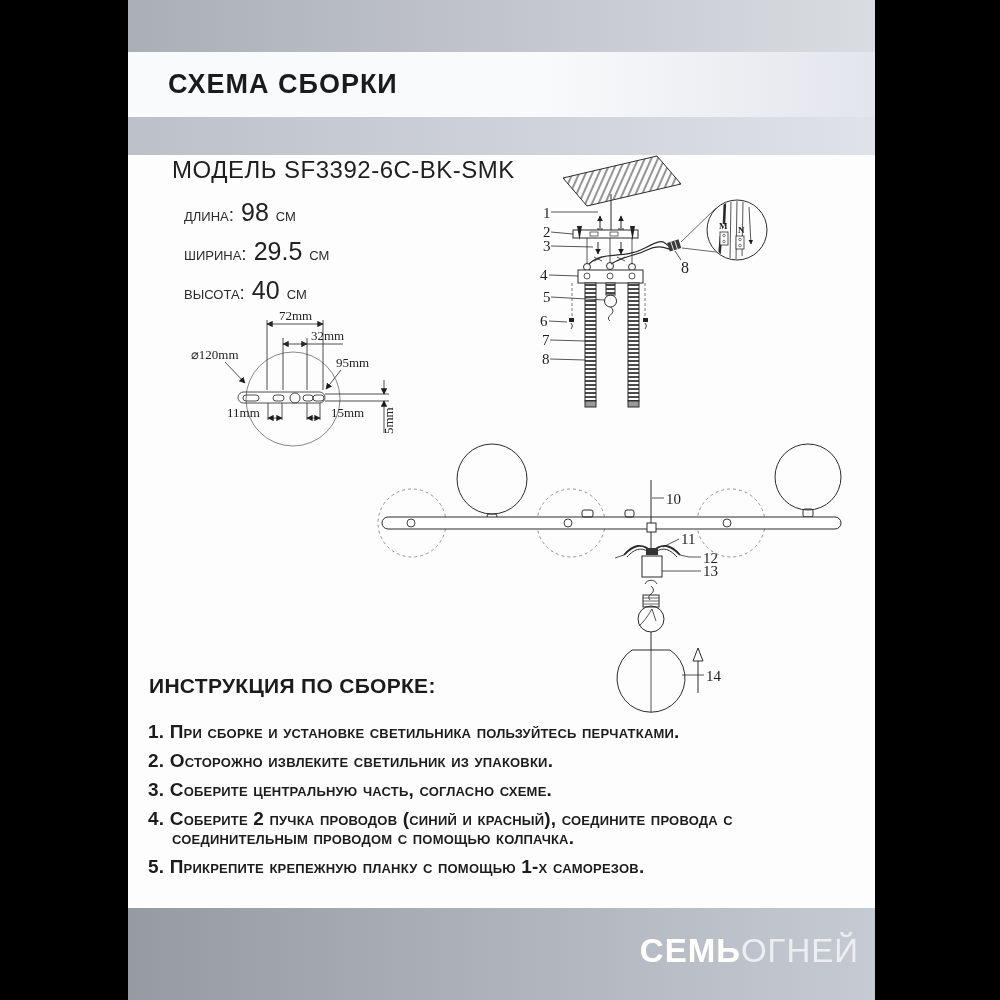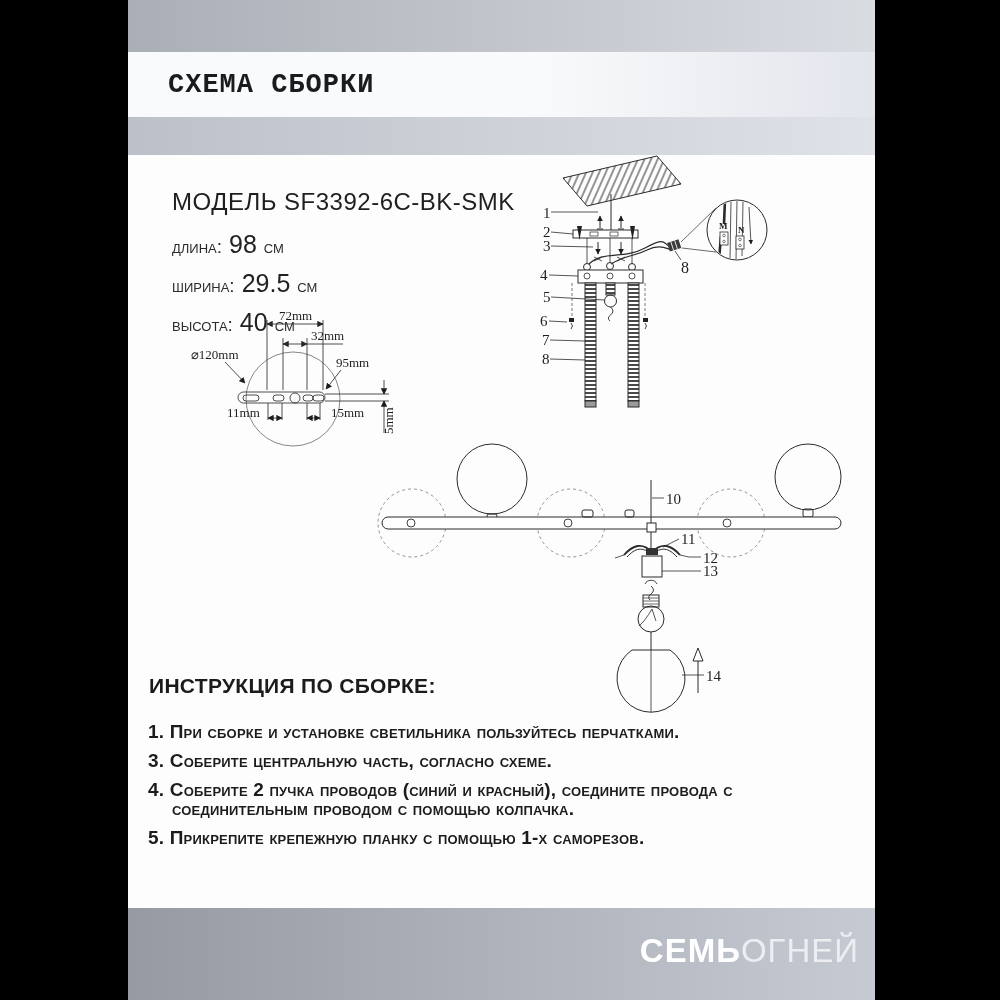--- a/index.html
+++ b/index.html
@@ -2,28 +2,28 @@
 <html><head>
 <meta charset="utf-8">
 <style>
   html,body{margin:0;padding:0;width:1000px;height:1000px;overflow:hidden;background:#000;
     font-family:"Liberation Sans",sans-serif;}
   .page{position:relative;width:1000px;height:1000px;background:#000;}
   .content{position:absolute;left:128px;top:0;width:747px;height:1000px;background:#fdfdfe;overflow:hidden;}
   .band-top{position:absolute;left:0;top:0;width:100%;height:52px;
     background:linear-gradient(90deg,#aaaeb6,#d9dce1);}
   .title-band{position:absolute;left:0;top:52px;width:100%;height:65px;
-    background:linear-gradient(90deg,#f9fafb 55%,#e2e5ec);display:flex;align-items:center;font-family:Liberation Mono, monospace;}
+    background:linear-gradient(90deg,#f9fafb 55%,#e2e5ec);display:flex;align-items:center;}
   .page-title{margin:0 0 0 40px;font-size:27px;font-weight:700;color:#1a1b1d;letter-spacing:1px;}
   .band-mid{position:absolute;left:0;top:117px;width:100%;height:38px;
     background:linear-gradient(90deg,#bcc0c8,#dfe2e8);}
-  .model-block{position:absolute;left:44px;top:188px;}
+  .model-block{position:absolute;left:44px;top:156px;}
   .model-title{font-size:24px;color:#1f1f1f;letter-spacing:.5px;margin-bottom:14px;}
   .dim-row{display:flex;align-items:baseline;gap:7px;margin-top:10px;}
-  .dim-label{font-size:19px;font-variant:small-caps;color:#2b2b2b;}
+  .dim-label{font-size:19px;font-variant:small-caps;color:#2b2b2b;margin-left:12px;}
   .dim-value{font-size:25px;color:#222;}
   .dim-unit{font-size:18px;font-variant:small-caps;color:#2b2b2b;}
   .diagram{position:absolute;}
   svg text{font-family:"Liberation Serif",serif;fill:#1d1d1d;}
   .instructions{position:absolute;left:20px;top:674px;width:716px;}
   .ins-title{margin:0 0 24px 1px;font-size:21px;font-weight:700;color:#1b1b1b;letter-spacing:.3px;}
   .ins-item{font-size:19px;font-weight:700;color:#1c1c1c;line-height:19px;margin-bottom:10px;
     padding-left:24px;text-indent:-24px;letter-spacing:.2px;}
   .ins-text{font-variant:small-caps;}
   .footer{position:absolute;left:0;top:908px;width:100%;height:107px;
@@ -311,20 +311,24 @@
       </g>
     </svg>
 
     <div class="instructions">
       <h2 class="ins-title">ИНСТРУКЦИЯ ПО СБОРКЕ:</h2>
       <div class="ins-item">
         <span class="ins-num">1.</span>
         <span class="ins-text">При сборке и установке светильника пользуйтесь перчатками.</span>
       </div>
       <div class="ins-item">
+        <span class="ins-num">2.</span>
+        <span class="ins-text">Осторожно извлеките светильник из упаковки.</span>
+      </div>
+      <div class="ins-item">
         <span class="ins-num">3.</span>
         <span class="ins-text">Соберите центральную часть, согласно схеме.</span>
       </div>
       <div class="ins-item">
         <span class="ins-num">4.</span>
         <span class="ins-text">Соберите 2 пучка проводов (синий и красный), соедините провода с соединительным проводом с помощью колпачка.</span>
       </div>
       <div class="ins-item">
         <span class="ins-num">5.</span>
         <span class="ins-text">Прикрепите крепежную планку с помощью 1-х саморезов.</span>

